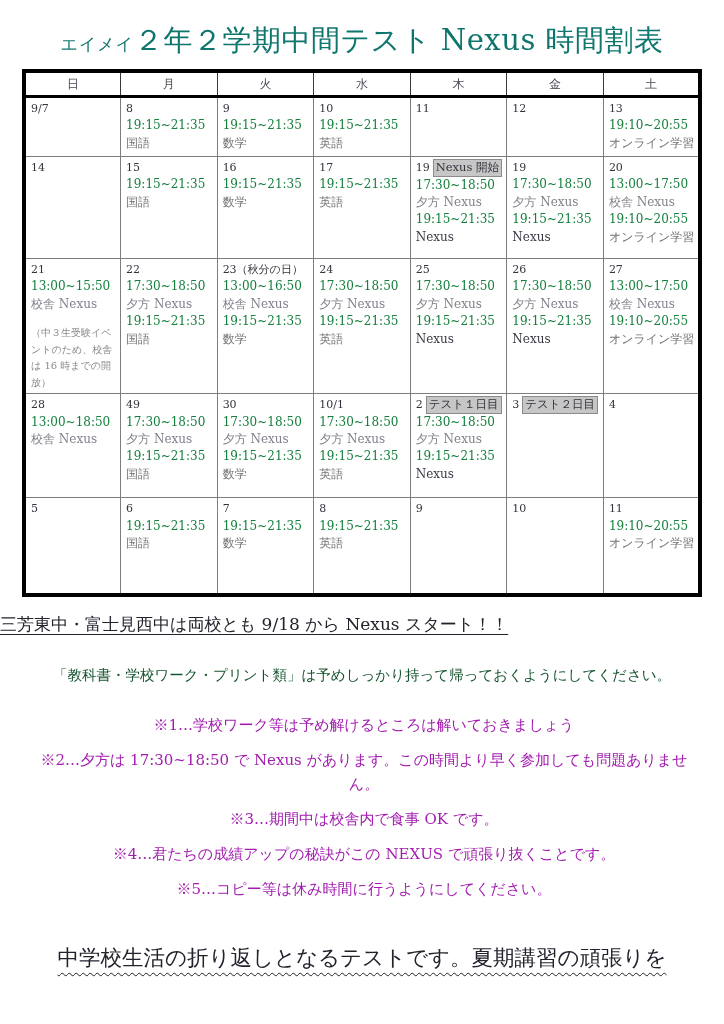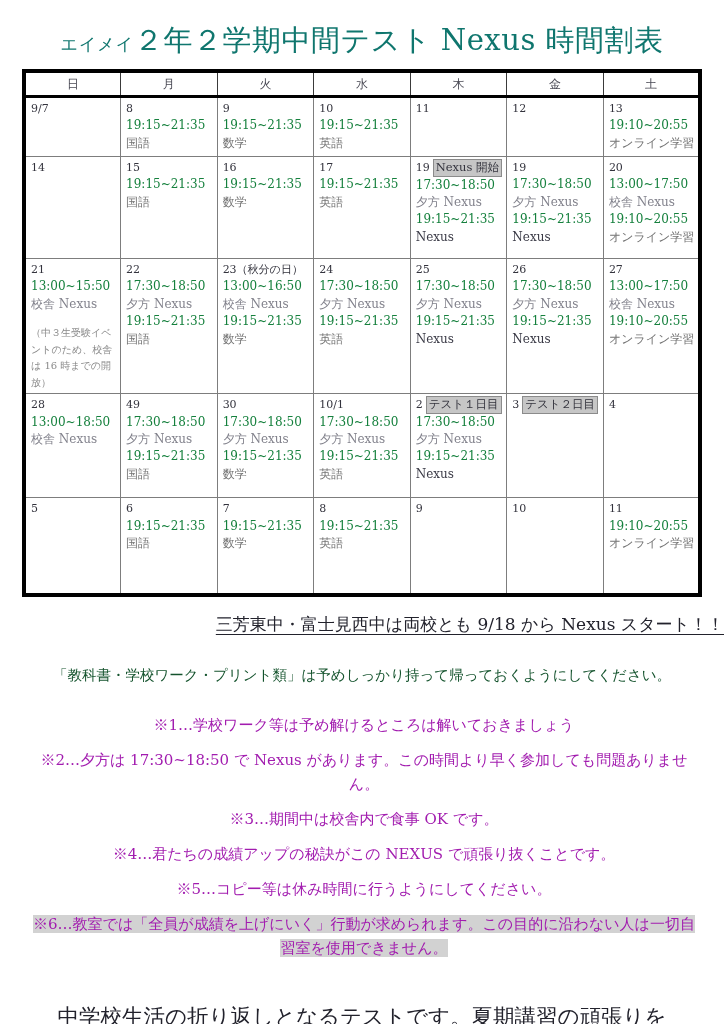--- a/index.html
+++ b/index.html
@@ -33,21 +33,21 @@
     padding:0 2px;margin-left:3px;font-size:11.5px;color:#33333d;line-height:1.35;
   }
   .cline{white-space:nowrap;}
   .cline.time{color:#15803d;}
   .cline.subject{color:#737373;}
   .cline.nexus{color:#82828c;}
   .cline.dark{color:#3a3a46;}
   .cnote{font-size:10px;color:#8a8a8a;line-height:1.65;margin-top:12px;white-space:normal;}
   
   .announcement{
-    text-align:right;font-size:17px;margin:16px 0 0;color:#22222c;
+    text-align:left;font-size:17px;margin:16px 0 0;color:#22222c;
     text-decoration:underline;text-underline-offset:4px;
   }
   .reminder{text-align:center;font-size:14.5px;margin:30px 0 0;color:#14532d;}
   .notes{margin:28px 0 0 30px;width:668px;}
   .note{margin:0 0 11px;font-size:15px;line-height:1.6;color:#a21caf;text-align:center;}
   .note .hl{background:#d2d2d2;}
   .closing{text-align:center;margin-top:34px;font-size:21.5px;line-height:2.15;color:#22222c;}
   .u-wavy{
     text-decoration:underline;text-decoration-style:wavy;
     text-decoration-thickness:1px;text-underline-offset:7px;
@@ -273,21 +273,20 @@
   <p class="announcement">三芳東中・富士見西中は両校とも 9/18 から Nexus スタート！！</p>
 
   <p class="reminder">「教科書・学校ワーク・プリント類」は予めしっかり持って帰っておくようにしてください。</p>
 
   <div class="notes" id="notes-list">
       <p class="note"><span class="">※1…学校ワーク等は予め解けるところは解いておきましょう</span></p>
       <p class="note"><span class="">※2…夕方は 17:30~18:50 で Nexus があります。この時間より早く参加しても問題ありません。</span></p>
       <p class="note"><span class="">※3…期間中は校舎内で食事 OK です。</span></p>
       <p class="note"><span class="">※4…君たちの成績アップの秘訣がこの NEXUS で頑張り抜くことです。</span></p>
       <p class="note"><span class="">※5…コピー等は休み時間に行うようにしてください。</span></p>
-      <p class="note"><span class="hl">※6…教室では「全員が成績を上げにいく」行動が求められます。この目的に沿わない人は一切自習室を使用できません。</span></p>
     </div>
 
   <div class="closing">
     <span class="u-wavy">中学校生活の折り返しとなるテストです。夏期講習の頑張りを</span><br>
     
   </div>
 
 </div>
 
 </body></html>

